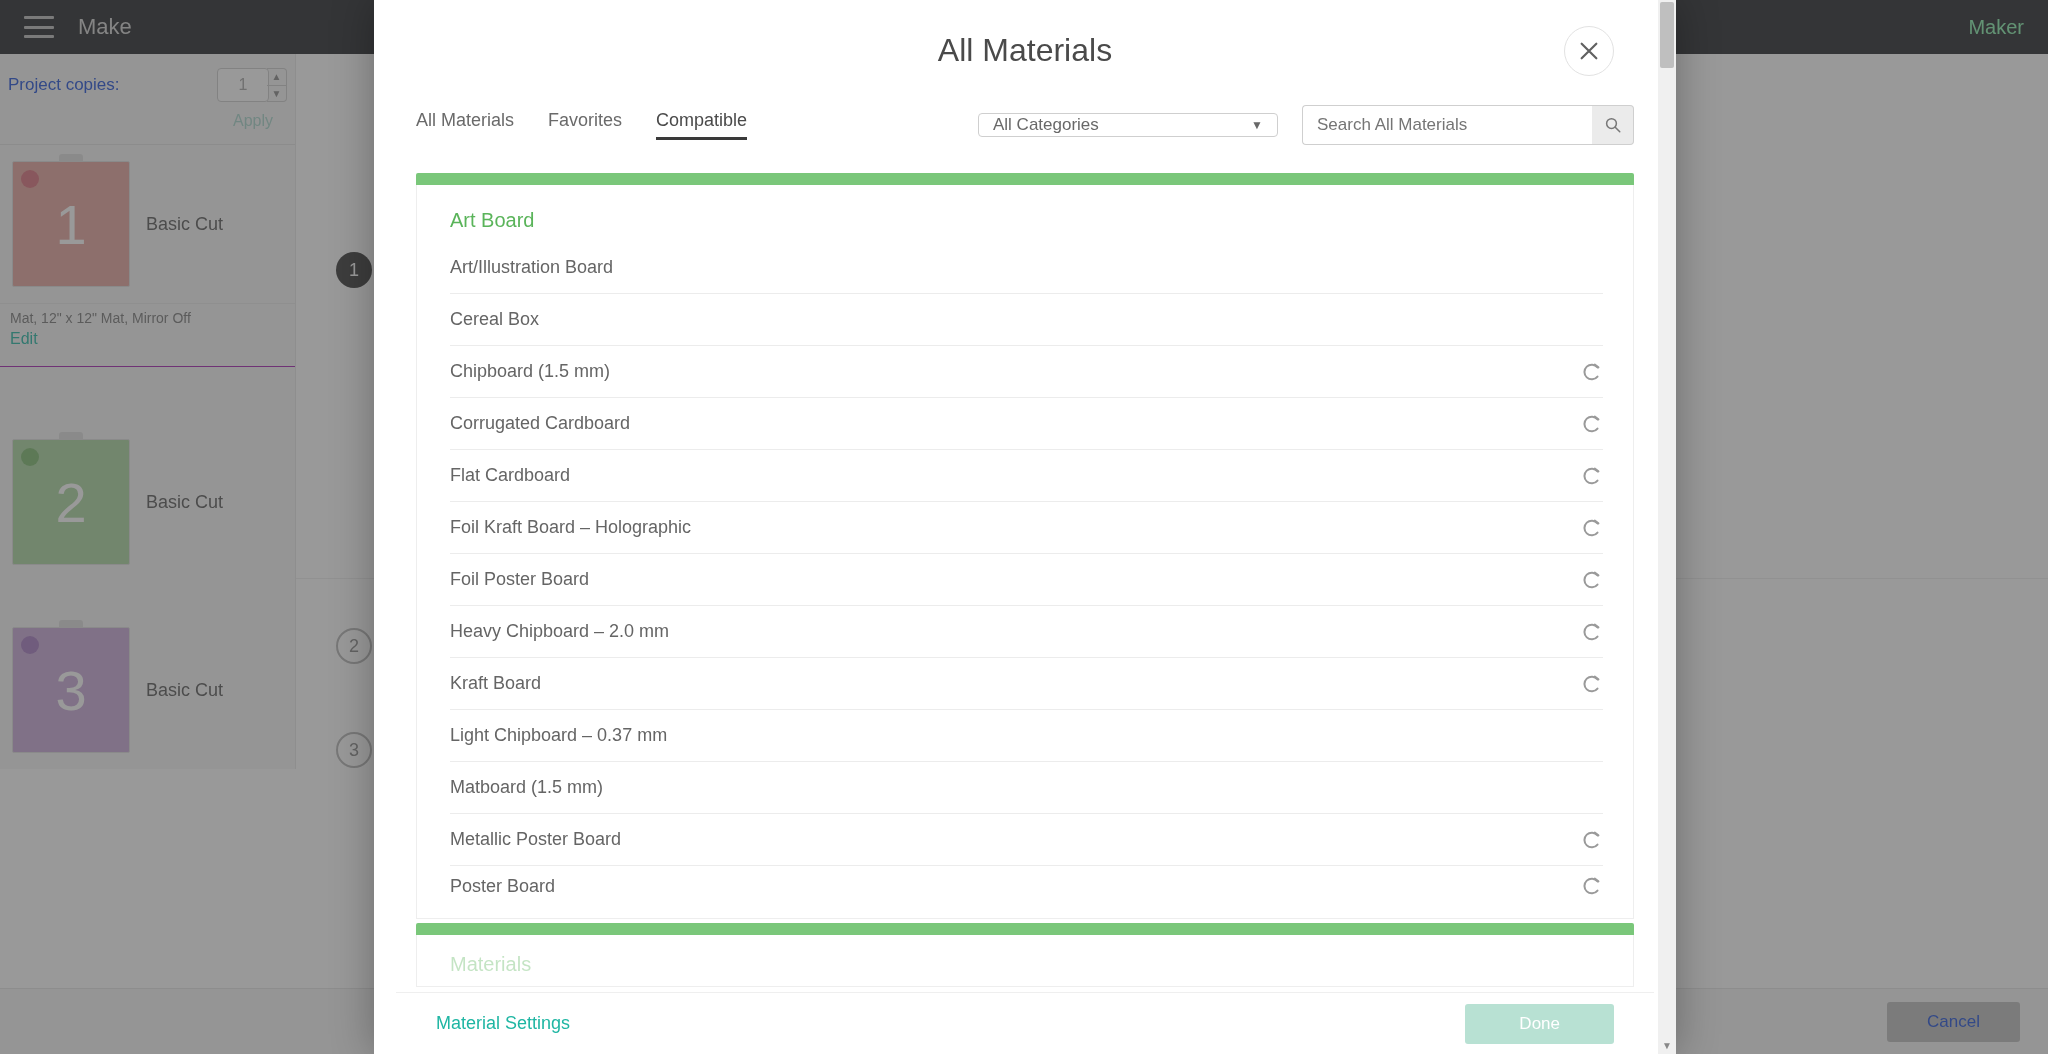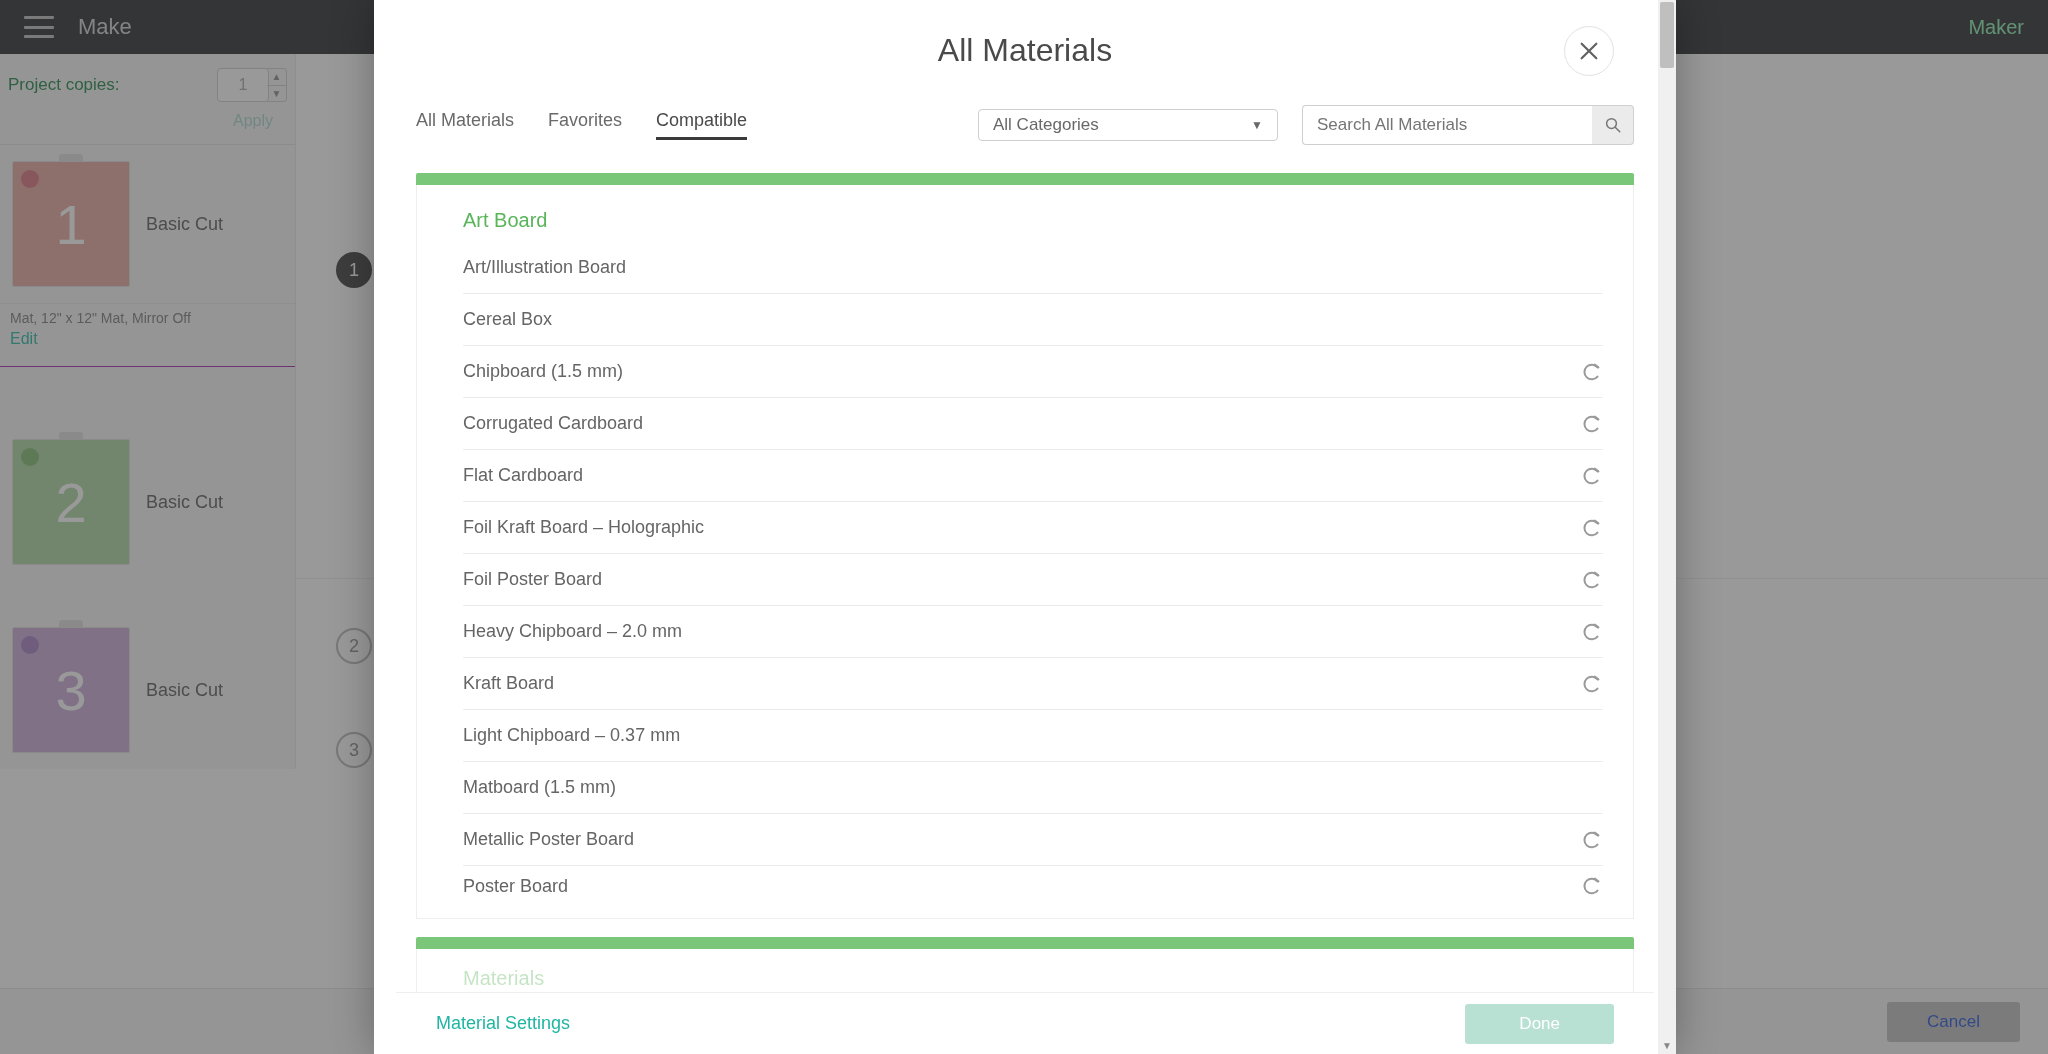--- a/index.html
+++ b/index.html
@@ -48,28 +48,28 @@
   .modal-scrollbar .arrow{position:absolute; left:0; right:0; height:18px; display:flex; align-items:center; justify-content:center; font-size:10px; color:#888;}
   .modal-scrollbar .arrow.down{bottom:0;}
   .modal-inner{flex:1; padding:0 22px 0 22px; display:flex; flex-direction:column; height:calc(100% - 18px);}
   .modal-title { text-align:center; font-size:32px; font-weight:400; color:#4a4a4a; padding:32px 0 36px 0; position:relative;}
   .close-btn { position:absolute; right:40px; top:26px; width:50px; height:50px; border-radius:50%; border:1px solid #e2e2e2; background:#fff; display:flex; align-items:center; justify-content:center; cursor:pointer; color:#616161;}
   .close-btn svg{width:22px;height:22px;}
   .controls-row { display:flex; align-items:center; gap:24px; padding: 0 20px 28px 20px;}
   .tabs { display:flex; gap:34px;}
   .tab { font-size:18px; color:#6a6a6a; padding-bottom:6px; cursor:pointer; }
   .tab.active { color:#4a4a4a; border-bottom:3px solid #3a3a3a; font-weight:500;}
-  .select-box { margin-left:auto; width:300px; height:32px; border:1px solid #cfcfcf; border-radius:4px; display:flex; align-items:center; padding:0 14px; color:#686868; font-size:17px; justify-content:space-between; cursor:pointer;}
+  .select-box { margin-left:auto; width:300px; height:24px; border:1px solid #cfcfcf; border-radius:4px; display:flex; align-items:center; padding:0 14px; color:#686868; font-size:17px; justify-content:space-between; cursor:pointer;}
   .search-wrap { display:flex; height:40px;}
   .search-input { width:290px; border:1px solid #cfcfcf; border-right:none; border-radius:4px 0 0 4px; padding:0 14px; font-size:17px; color:#8a8a8a;}
   .search-btn { width:42px; background:#ebebeb; border:1px solid #cfcfcf; border-left:none; border-radius:0 4px 4px 0; display:flex; align-items:center; justify-content:center; color:#777; cursor:pointer;}
   .list-area { flex:1; overflow:hidden; padding:0 20px;}
   .cat-header { height:12px; border-radius:2px 2px 0 0; }
   .cat-header.green{background:#7ac77a;}
-  .cat-card { background:#fff; border-left:1px solid #eee; border-right:1px solid #eee; border-bottom:1px solid #eee; padding: 24px 0 0 16px; margin-bottom:18px;}
+  .cat-card { background:#fff; border-left:1px solid #eee; border-right:1px solid #eee; border-bottom:1px solid #eee; padding: 24px 0 0 3px; margin-bottom:4px;}
   .cat-title { font-size:20px; color:#5ab45a; padding:0 30px 10px 30px;}
   .mat-row { display:flex; align-items:center; justify-content:space-between; height:52px; margin:0 30px; border-bottom:1px solid #ececec; font-size:18px; color:#656565; cursor:pointer;}
   .mat-row:last-child{border-bottom:none; padding-bottom:12px;}
   .c-icon { width:22px; height:22px; color:#9a9a9a;}
   .c-icon svg{width:100%;height:100%;}
   .modal-footer { height:62px; display:flex; align-items:center; padding:0 40px; border-top:1px solid #efefef;}
   .mat-settings { font-size:18px; font-weight:500;}
   .done-btn { margin-left:auto; background:#b8e1d3; color:#fff; border:none; border-radius:3px; padding:10px 54px; font-size:17px;}
   .teal{color:#1fb6a3;}
   .muted-teal{color:#a7d6cc;}
@@ -85,21 +85,21 @@
         <span></span>
       </div>
     <span class="app-title">Make</span>
   </div>
   <span class="app-right">Maker</span>
 </div>
 
 <div style="display:flex; position:relative;">
   <div class="left-panel">
     <div class="project-row">
-      <span style="font-size:17px;color:#15803d;">Project copies:</span>
+      <span style="font-size:17px;color:#1d4ed8;">Project copies:</span>
       <input value="1" style="">
       <div class="stepper">
           <div>▲</div>
           <div>▼</div>
         </div>
     </div>
     <span class="apply-link muted-teal">Apply</span>
 
     <div class="mat-item">
       <div class="mat-thumb pink">

